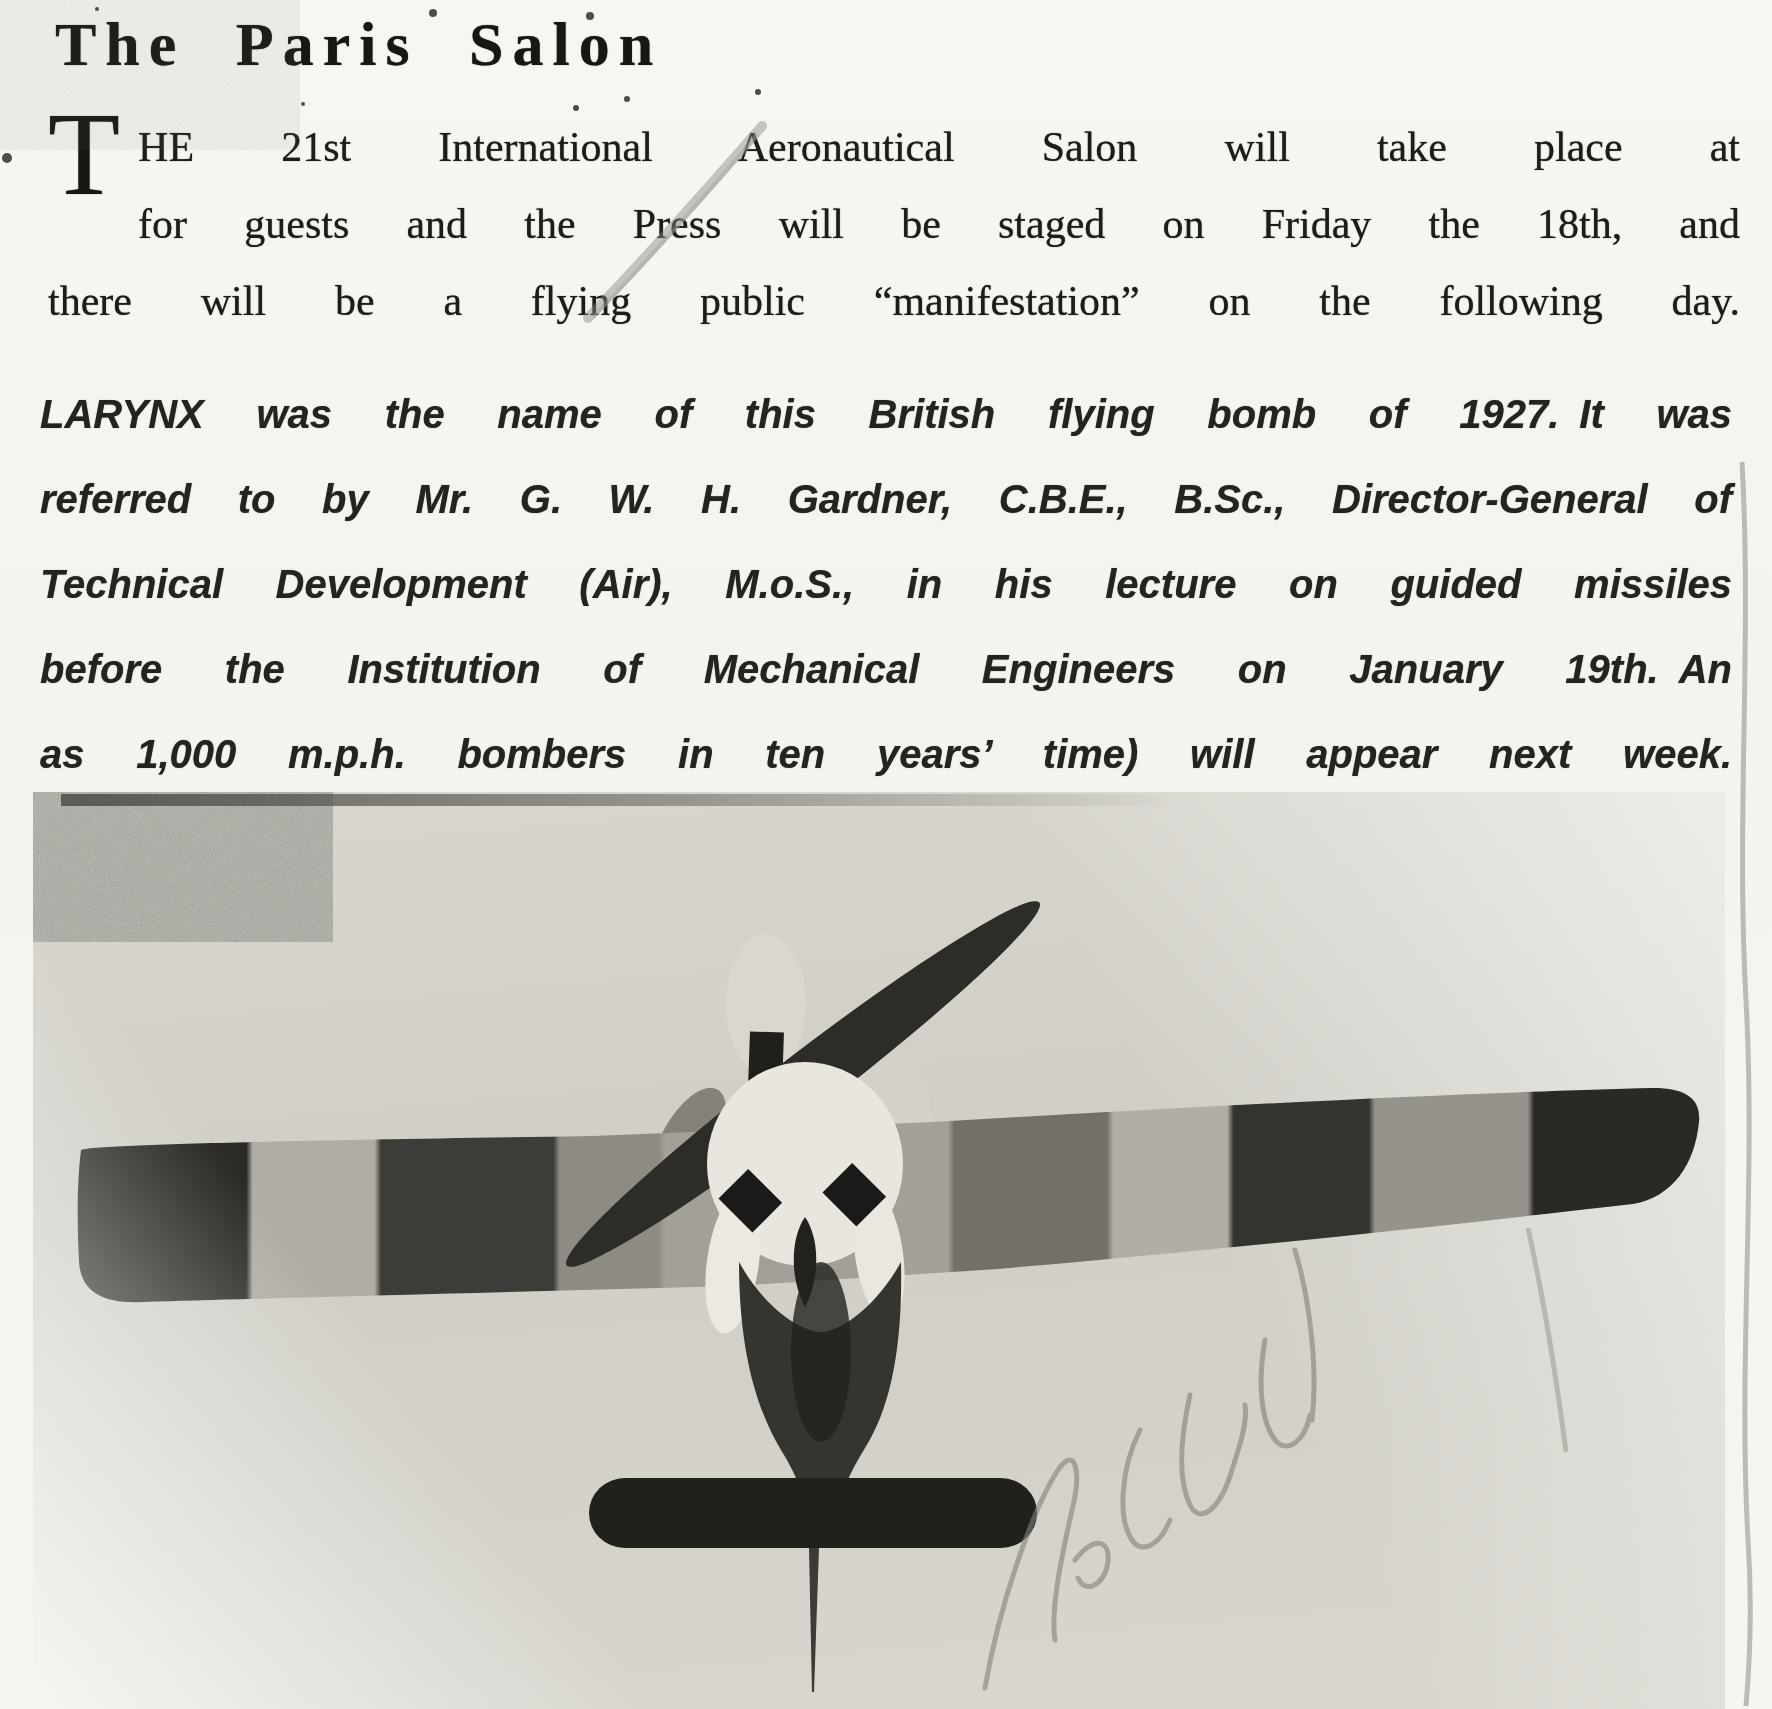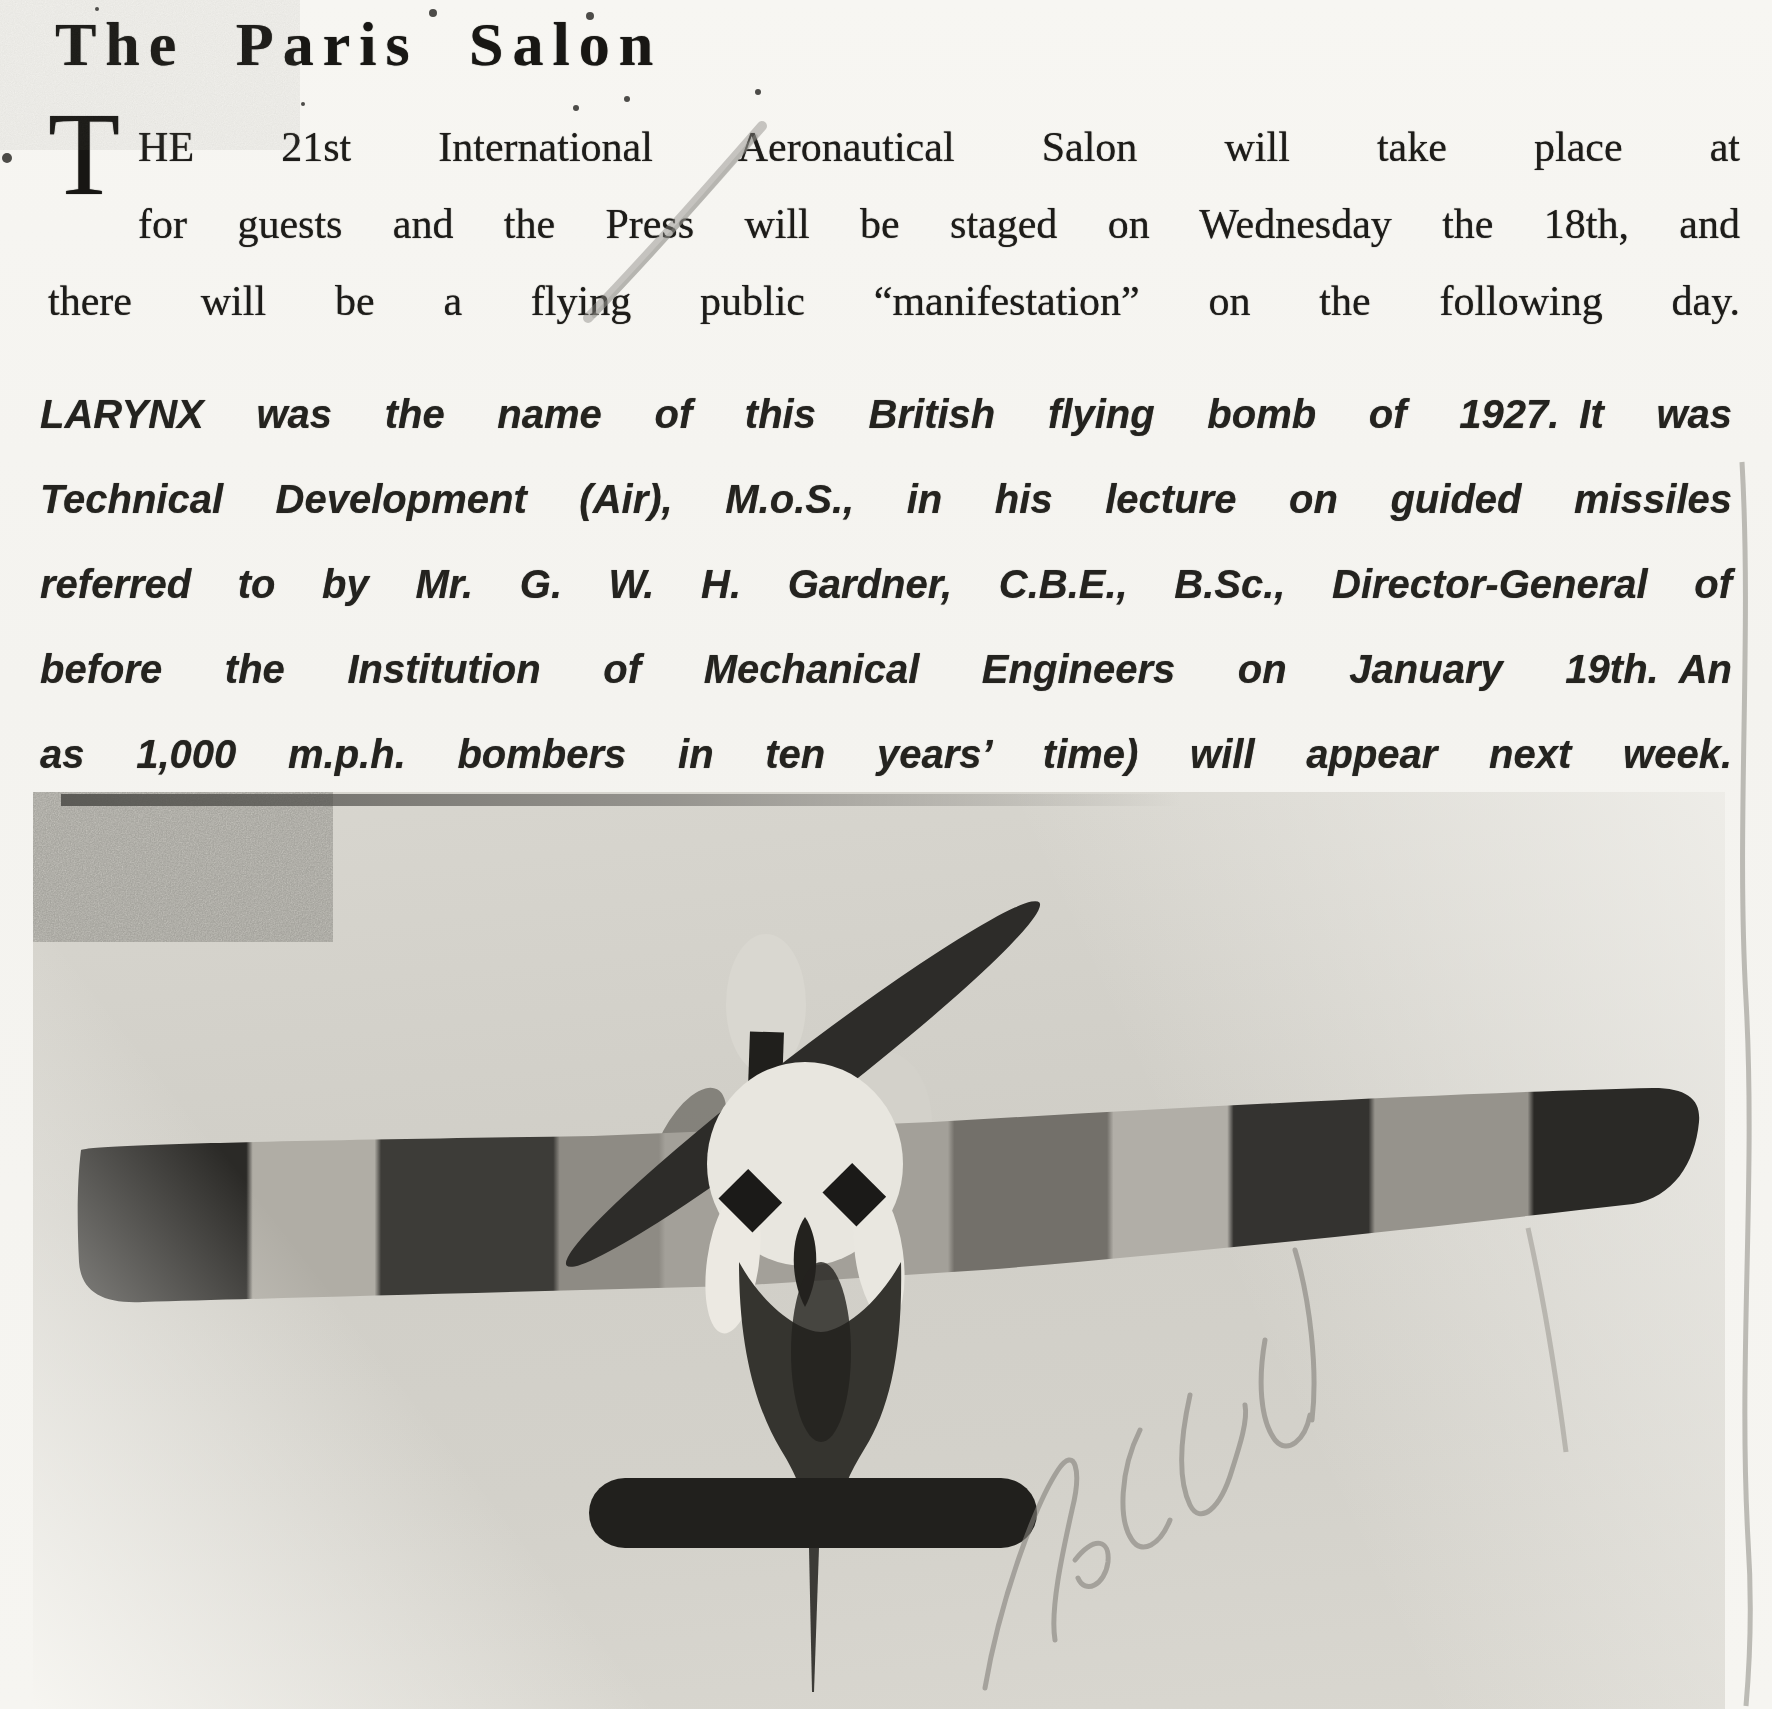--- a/index.html
+++ b/index.html
@@ -48,28 +48,28 @@
 </head>
 <body>
 
 <div class="page">
 
   <h1 class="headline">The Paris Salon</h1>
 
   <div class="article">
     <span class="dropcap">T</span>
     <div class="jline">HE 21st International Aeronautical Salon will take place at</div>
-    <div class="jline">for guests and the Press will be staged on Wednesday the 18th, and</div>
+    <div class="jline">for guests and the Press will be staged on Friday the 18th, and</div>
     <div class="jline">there will be a flying public “manifestation” on the following day.</div>
   </div>
 
   <div class="caption">
     <div class="jline">LARYNX was the name of this British flying bomb of 1927. It was</div>
+    <div class="jline">referred to by Mr. G. W. H. Gardner, C.B.E., B.Sc., Director-General of</div>
     <div class="jline">Technical Development (Air), M.o.S., in his lecture on guided missiles</div>
-    <div class="jline">referred to by Mr. G. W. H. Gardner, C.B.E., B.Sc., Director-General of</div>
     <div class="jline">before the Institution of Mechanical Engineers on January 19th. An</div>
     <div class="jline">as 1,000 m.p.h. bombers in ten years’ time) will appear next week.</div>
   </div>
 
   <div class="photo" role="img" aria-label="Front view of the Larynx flying bomb: small monoplane with striped wings, two-blade propeller, mounted on a launch trolley">
 
     <svg class="plane" viewBox="0 0 1692 917" preserveAspectRatio="none">
       <defs>
         <linearGradient id="wingStripes" gradientUnits="userSpaceOnUse" x1="46" y1="0" x2="1670" y2="0">
           <stop offset="0.000" stop-color="#2b2a27"></stop>

